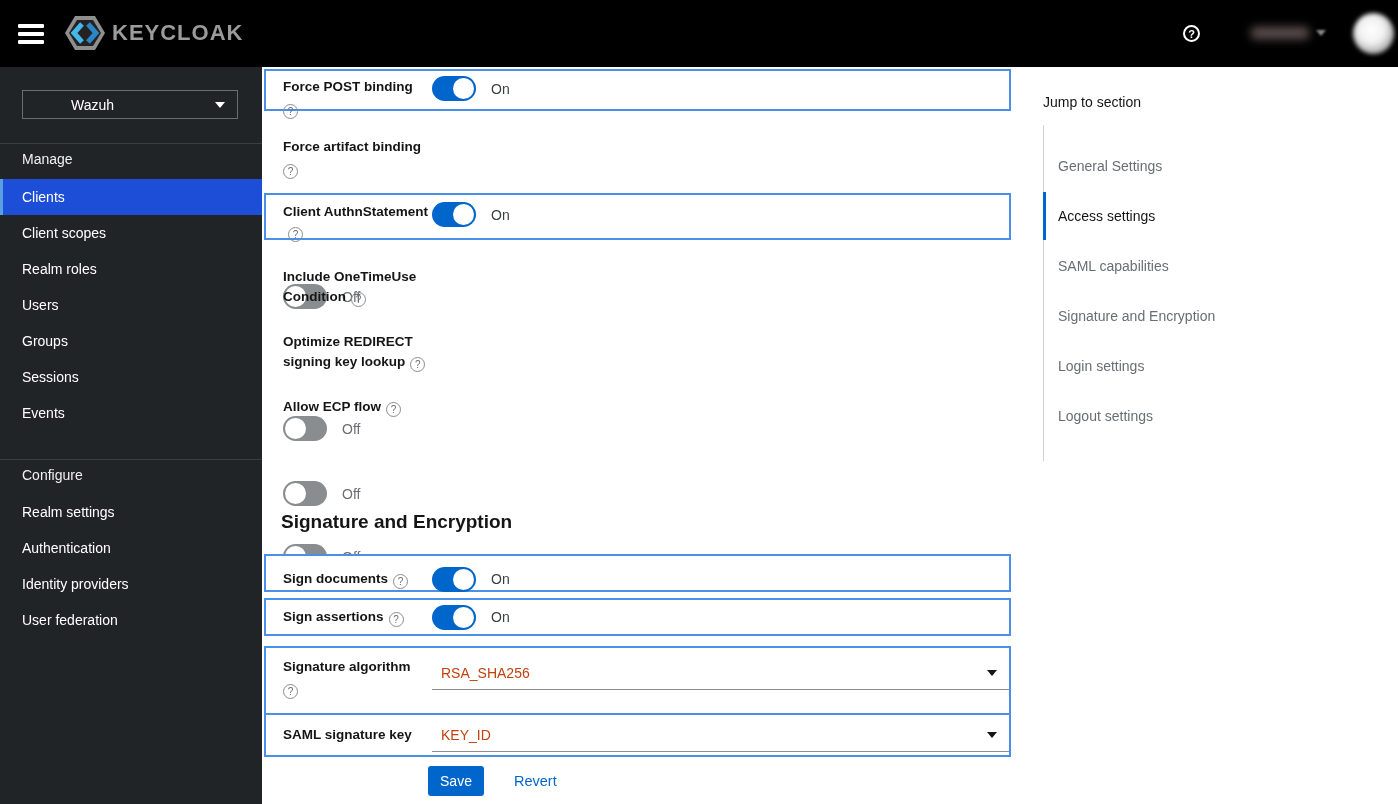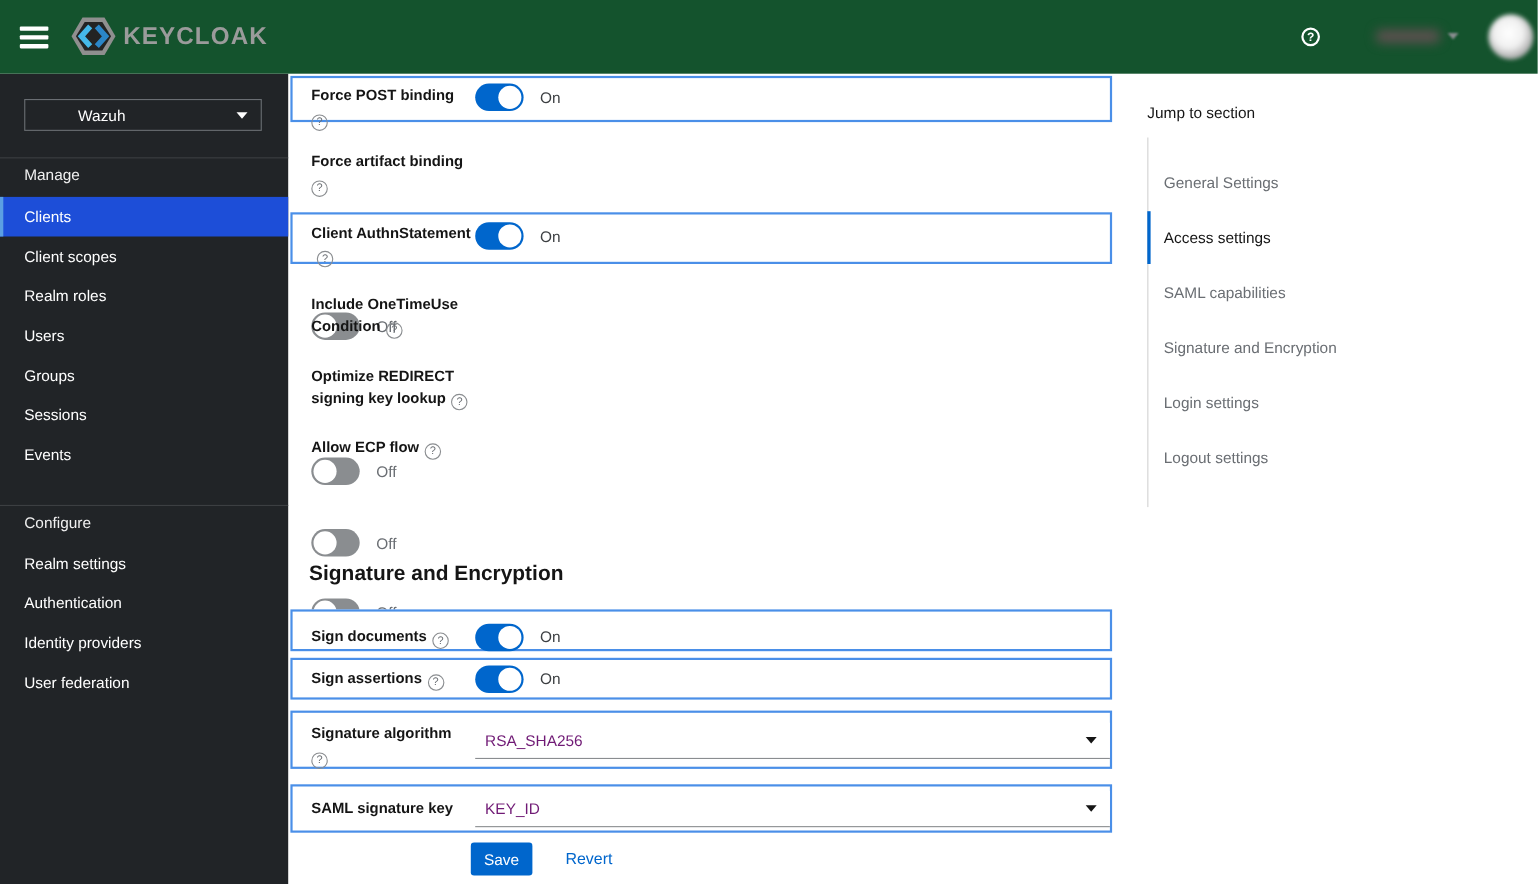--- a/index.html
+++ b/index.html
@@ -2,21 +2,21 @@
 <html><head>
 <meta charset="utf-8">
 <style>
   * { margin:0; padding:0; box-sizing:border-box; }
   html,body { width:1398px; height:804px; overflow:hidden; background:#fff;
               font-family:"Liberation Sans", sans-serif; }
   #stage { position:relative; width:1398px; height:804px; }
 
   
   #masthead { position:absolute; top:0; left:0; width:1398px; height:67px;
-              background:#14532d; z-index:30; }
+              background:#000000; z-index:30; }
   .hamburger { position:absolute; left:18px; top:24px; width:28px; height:20px; cursor:pointer; }
   .hamburger span { display:block; width:26px; height:3.5px; background:#fff; margin-bottom:4.5px; border-radius:1px; }
   .brand { position:absolute; left:64px; top:15px; display:flex; align-items:center; }
   .brand-text { font-size:22px; font-weight:700; letter-spacing:1px; color:#9b9b9b; margin-left:6px; }
   .mh-help { position:absolute; left:1183px; top:25px; width:17px; height:17px; border:2px solid #fff;
              border-radius:50%; color:#fff; font-size:11px; font-weight:700; text-align:center;
              line-height:14px; cursor:pointer; }
   .user-blob { position:absolute; left:1251px; top:27px; width:58px; height:12px; background:#5e5050;
                border-radius:4px; filter:blur(5px); cursor:pointer; }
   .mh-caret { position:absolute; left:1316px; top:30px; width:0; height:0; border-left:5px solid transparent;
@@ -54,21 +54,21 @@
   .switch.off { background:#8a8d90; }
   .switch .knob { position:absolute; top:2px; width:21px; height:21px; border-radius:50%; background:#fff; }
   .switch.on  .knob { right:2px; }
   .switch.off .knob { left:2px; }
   .state-label { margin-left:15px; font-size:14px; }
   .state-on  { color:#3c3f42; }
   .state-off { color:#6a6e73; }
   .section-heading { position:absolute; left:19px; font-size:19px; font-weight:600; color:#151515; }
   .select-box { width:577px; height:33px; display:flex; align-items:center; justify-content:space-between;
                 border-bottom:1px solid #8a8d90; padding:0 12px 0 9px; cursor:pointer; background:#fff; }
-  .select-value { font-size:14px; color:#701a75; }
+  .select-value { font-size:14px; color:#c2410c; }
   .select-caret { width:0; height:0; border-left:5.5px solid transparent; border-right:5.5px solid transparent;
                   border-top:6px solid #151515; }
   .save-btn { position:absolute; left:166px; top:699px; width:56px; height:30px; background:#0066cc; color:#fff;
               border:none; font-size:14px; font-family:"Liberation Sans",sans-serif; border-radius:3px; cursor:pointer; }
   .revert-link { position:absolute; left:252px; top:706px; font-size:14.5px; color:#0066cc; cursor:pointer; text-decoration:none; }
 
   
   #jumpnav { position:absolute; left:1043px; top:94px; width:300px; z-index:10; }
   .jump-title { font-size:14px; color:#151515; line-height:16px; }
   .jump-list { list-style:none; margin-top:15px; border-left:1px solid #d2d2d2; padding:16px 0 20px 14px; }
@@ -225,21 +225,21 @@
         <span>Sign assertions</span><span class="help-icon">?</span>
       </div>
       <div class="ctl-col">
         <div class="switch on">
             <div class="knob"></div>
           </div>
         <span class="state-label state-on">On</span>
       </div>
     </div>
 
-    <div class="form-row boxed help-below" style="top:579px; height:53px; padding-top:9px">
+    <div class="form-row boxed help-below" style="top:579px; height:69px; padding-top:9px">
       <div class="label-col">
         <span>Signature algorithm</span><span class="help-icon">?</span>
       </div>
       <div class="select-box">
         <span class="select-value">RSA_SHA256</span>
         <span class="select-caret"></span>
       </div>
     </div>
 
     <div class="form-row boxed" style="top:646px; height:44px; align-items:center; padding-top:0">

